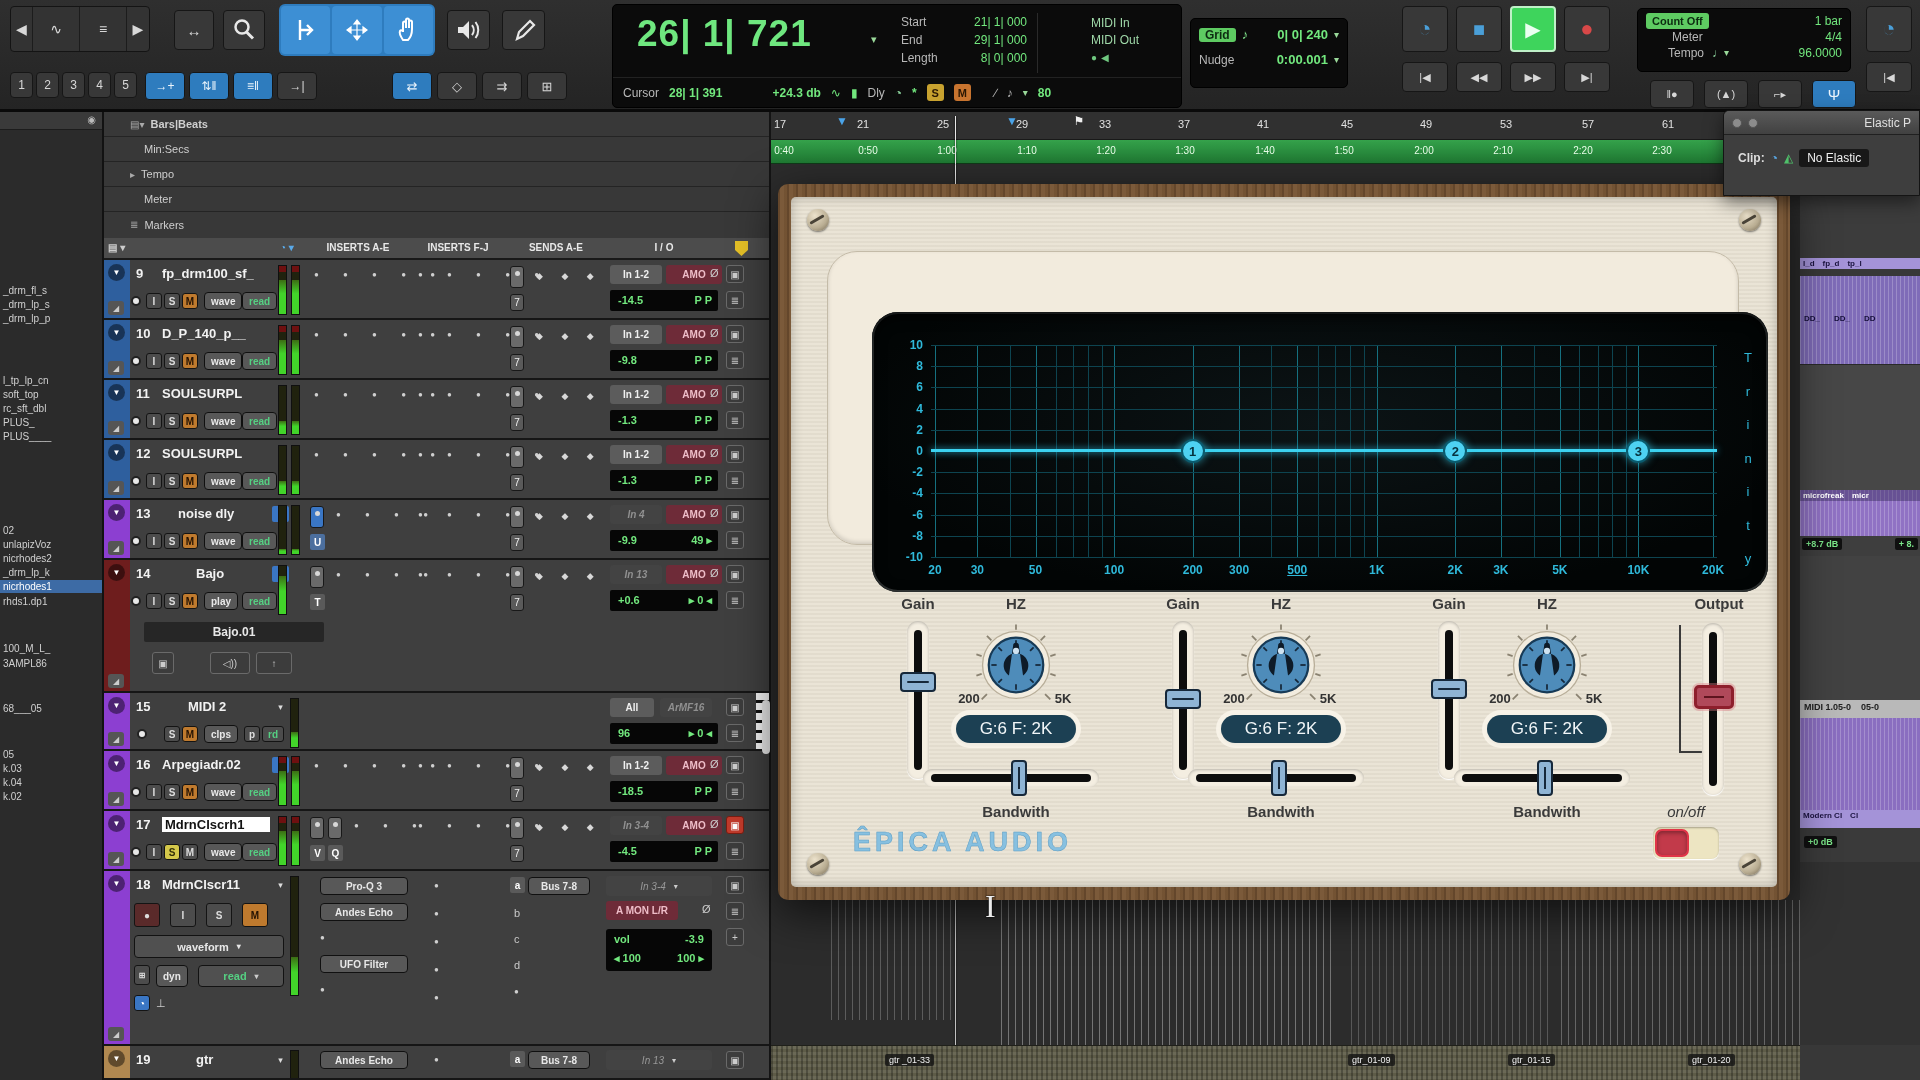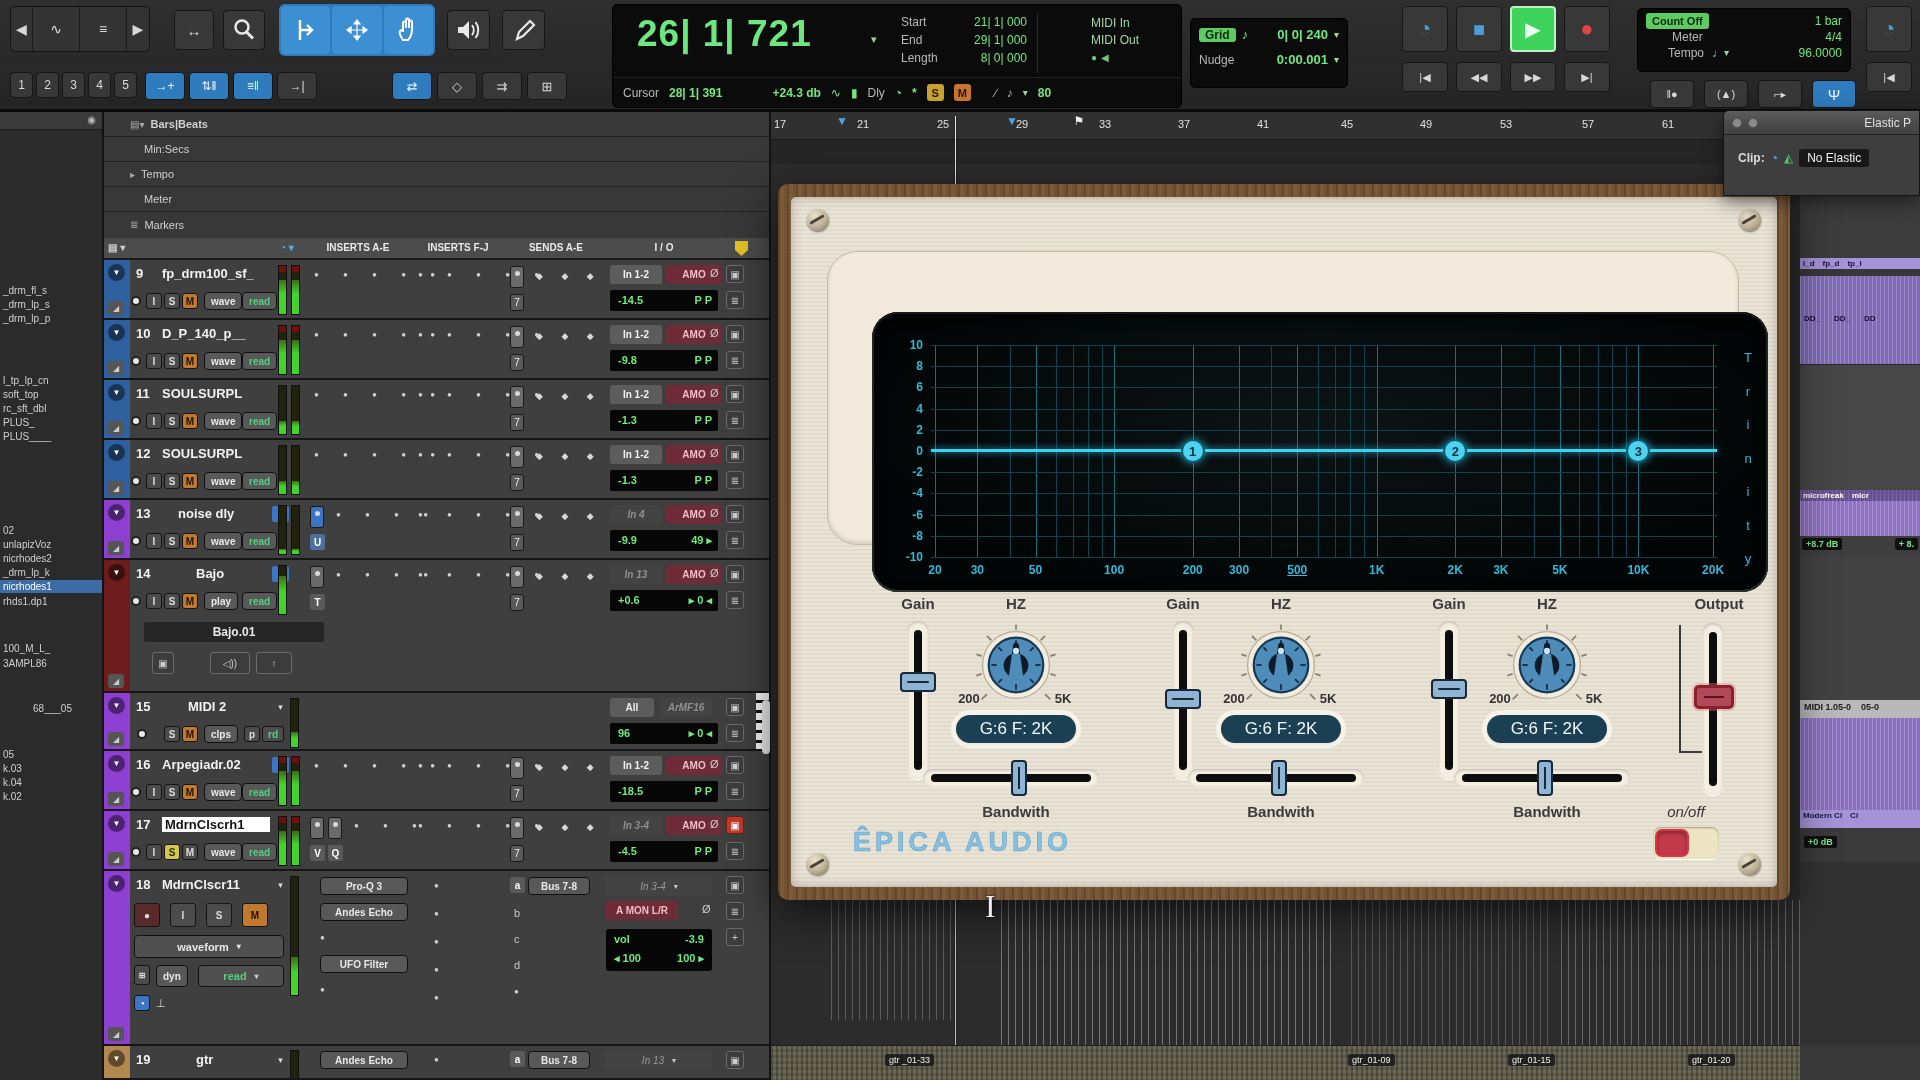--- a/index.html
+++ b/index.html
@@ -350,20 +350,47 @@
       <span class="bartick" style="left: 735px;">53</span>
 
       <span class="bartick" style="left: 817px;">57</span>
 
       <span class="bartick" style="left: 897px;">61</span>
 
     <span class="marker" style="left:71px;color:#4aa3e8">▼</span>
     <span class="marker" style="left:241px;color:#4aa3e8">▼</span>
     <span class="marker" style="left:308px;color:#f0f0f0">⚑</span>
   </div>
+  <div id="timesrow">
+
+      <span class="timetick" style="left: 13px;">0:40</span>
+
+      <span class="timetick" style="left: 97px;">0:50</span>
+
+      <span class="timetick" style="left: 176px;">1:00</span>
+
+      <span class="timetick" style="left: 256px;">1:10</span>
+
+      <span class="timetick" style="left: 335px;">1:20</span>
+
+      <span class="timetick" style="left: 414px;">1:30</span>
+
+      <span class="timetick" style="left: 494px;">1:40</span>
+
+      <span class="timetick" style="left: 573px;">1:50</span>
+
+      <span class="timetick" style="left: 653px;">2:00</span>
+
+      <span class="timetick" style="left: 732px;">2:10</span>
+
+      <span class="timetick" style="left: 812px;">2:20</span>
+
+      <span class="timetick" style="left: 891px;">2:30</span>
+
+  </div>
 </div>
 
 <div id="leftbar">
   <div class="topstrip">
       <span style="position:absolute;right:6px;top:2px;font-size:10px;color:#bbb">◉</span>
     </div>
 
     <div class="sbitem" style="top: 172px;">_drm_fl_s</div>
 
     <div class="sbitem" style="top: 186px;">_drm_lp_s</div>
@@ -389,21 +416,21 @@
     <div class="sbitem" style="top: 454px;">_drm_lp_k</div>
 
     <div class="sbitem sel" style="top: 468px;">nicrhodes1</div>
 
     <div class="sbitem" style="top: 483px;">rhds1.dp1</div>
 
     <div class="sbitem" style="top: 530px;">100_M_L_</div>
 
     <div class="sbitem" style="top: 545px;">3AMPL86</div>
 
-    <div class="sbitem" style="top: 590px; text-align: center;">68___05</div>
+    <div class="sbitem" style="top: 590px;">68___05</div>
 
     <div class="sbitem" style="top: 636px;">05</div>
 
     <div class="sbitem" style="top: 650px;">k.03</div>
 
     <div class="sbitem" style="top: 664px;">k.04</div>
 
     <div class="sbitem" style="top: 678px;">k.02</div>
 
 </div>

